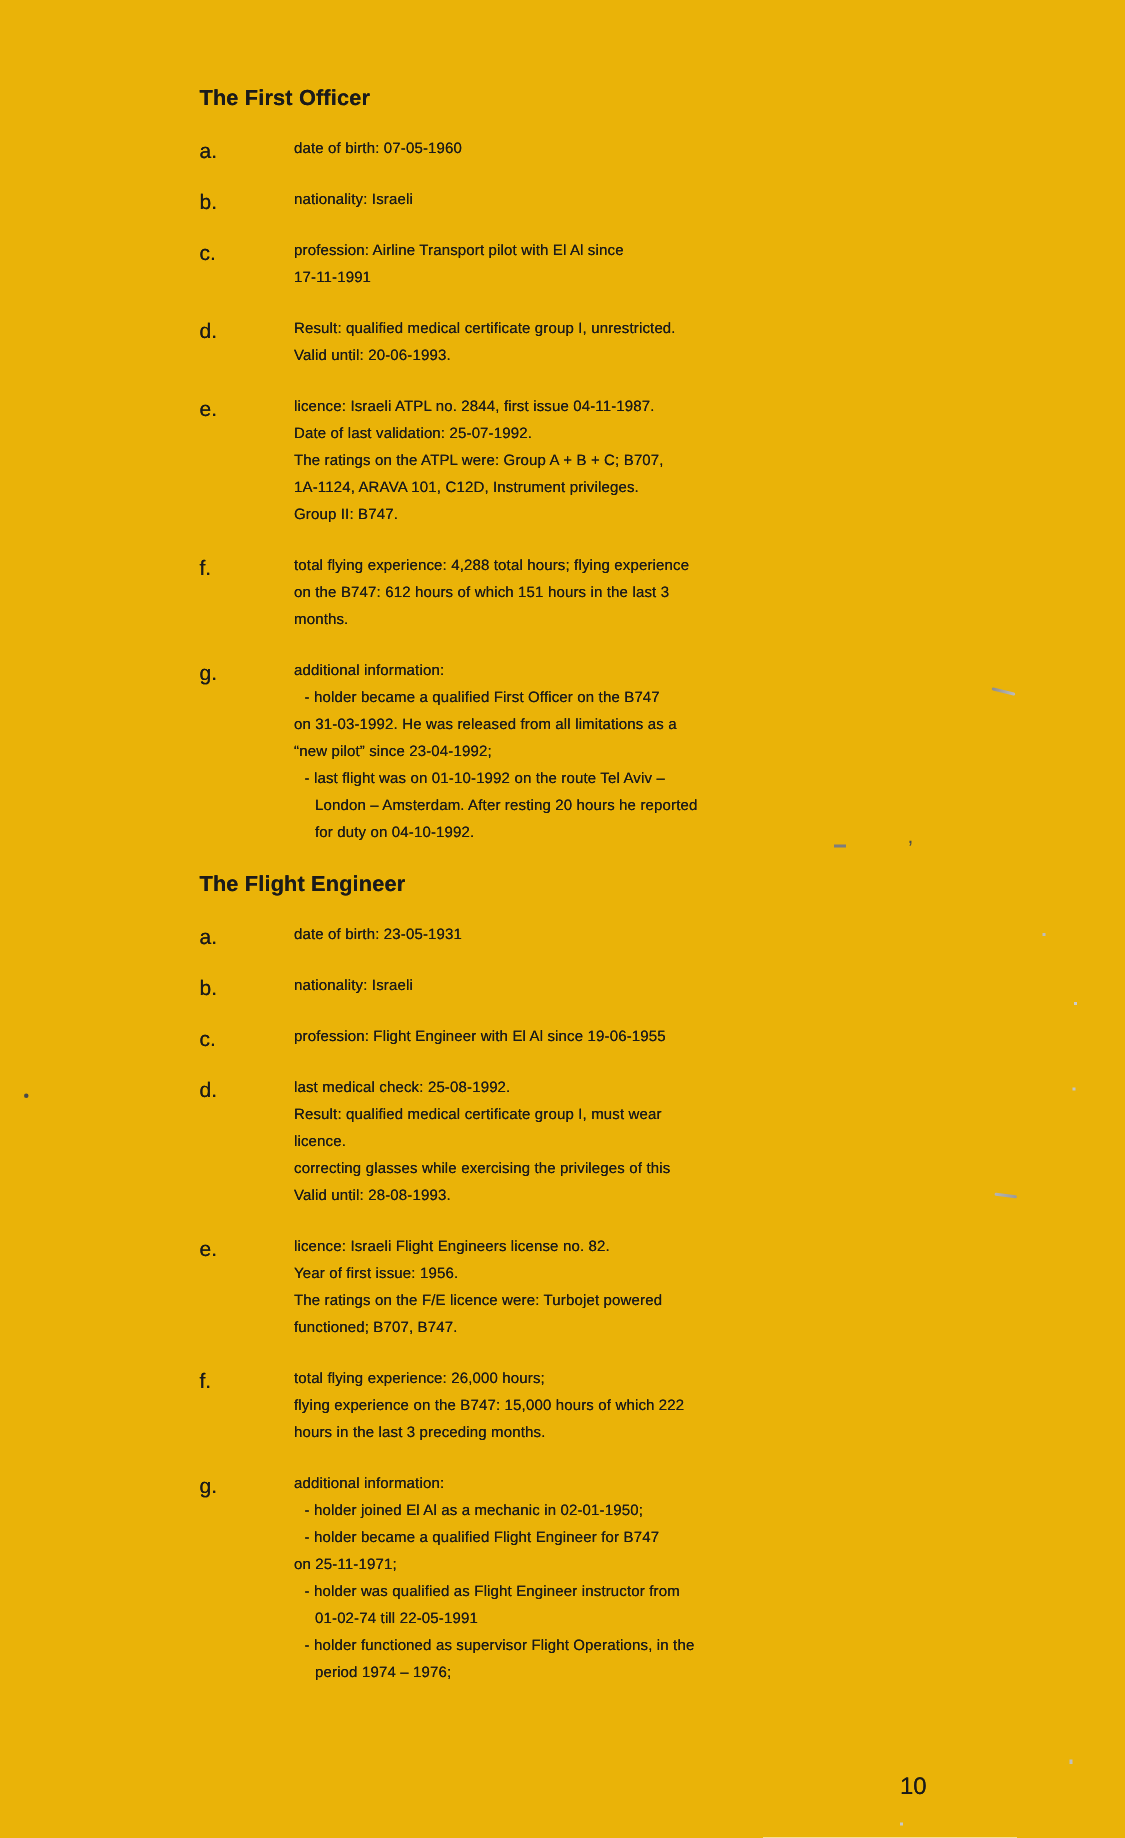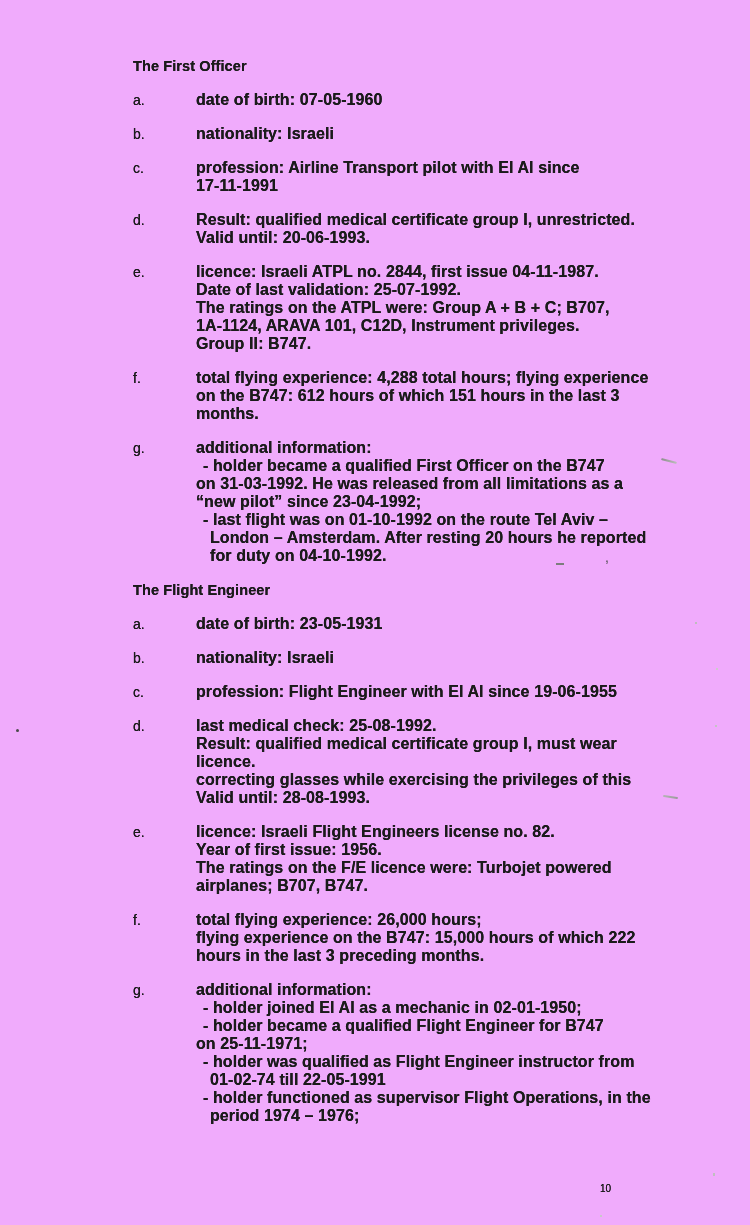--- a/index.html
+++ b/index.html
@@ -1,20 +1,20 @@
 <!DOCTYPE html>
 <html><head>
 <meta charset="utf-8">
 <style>
   html, body { margin: 0; padding: 0; background: #ffffff; }
   .page {
     position: relative;
     width: 750px;
     height: 1225px;
-    background: #f0abfc;
+    background: #eab308;
     font-family: "Liberation Sans", sans-serif;
     color: #1b1b1b;
     overflow: hidden;
   }
   .content {
     position: absolute;
     top: 57px;
     left: 133px;
     width: 540px;
     filter: blur(0.2px);
@@ -33,34 +33,33 @@
   }
   .letter {
     width: 63px;
     flex: 0 0 63px;
     font-size: 14px;
     line-height: 18px;
     text-shadow: 0 0 0.35px currentColor;
   }
   .lines { flex: 1; }
   .line {
-    font-size: 16px;
+    font-size: 10px;
     line-height: 18px;
     white-space: nowrap;
     letter-spacing: 0.1px;
     text-shadow: 0 0 0.35px currentColor;
-    font-weight: bold;
   }
   .line.ind-d { margin-left: 7px; }
   .line.ind-i { margin-left: 14px; }
   .page-number {
     position: absolute;
     top: 1183px;
     left: 600px;
-    font-size: 10px;
+    font-size: 16px;
     text-shadow: 0 0 0.35px currentColor;
   }
   
   .artifact { position: absolute; pointer-events: none; }
   .squiggle-1 {
     top: 460px; left: 661px; width: 16px; height: 2px;
     background: linear-gradient(90deg, #8d8d8d, #bdbdbd);
     transform: rotate(14deg); border-radius: 2px;
   }
   .squiggle-2 {
@@ -178,21 +177,21 @@
             <div class="line ind-b">correcting glasses while exercising the privileges of this</div>
             <div class="line ind-b">Valid until: 28-08-1993.</div>
           </div>
         </div>
         <div class="item">
           <div class="letter">e.</div>
           <div class="lines">
             <div class="line ind-b">licence: Israeli Flight Engineers license no. 82.</div>
             <div class="line ind-b">Year of first issue: 1956.</div>
             <div class="line ind-b">The ratings on the F/E licence were: Turbojet powered</div>
-            <div class="line ind-b">airplanes; B707, B747.</div>
+            <div class="line ind-b">functioned; B707, B747.</div>
           </div>
         </div>
         <div class="item">
           <div class="letter">f.</div>
           <div class="lines">
             <div class="line ind-b">total flying experience: 26,000 hours;</div>
             <div class="line ind-b">flying experience on the B747: 15,000 hours of which 222</div>
             <div class="line ind-b">hours in the last 3 preceding months.</div>
           </div>
         </div>

